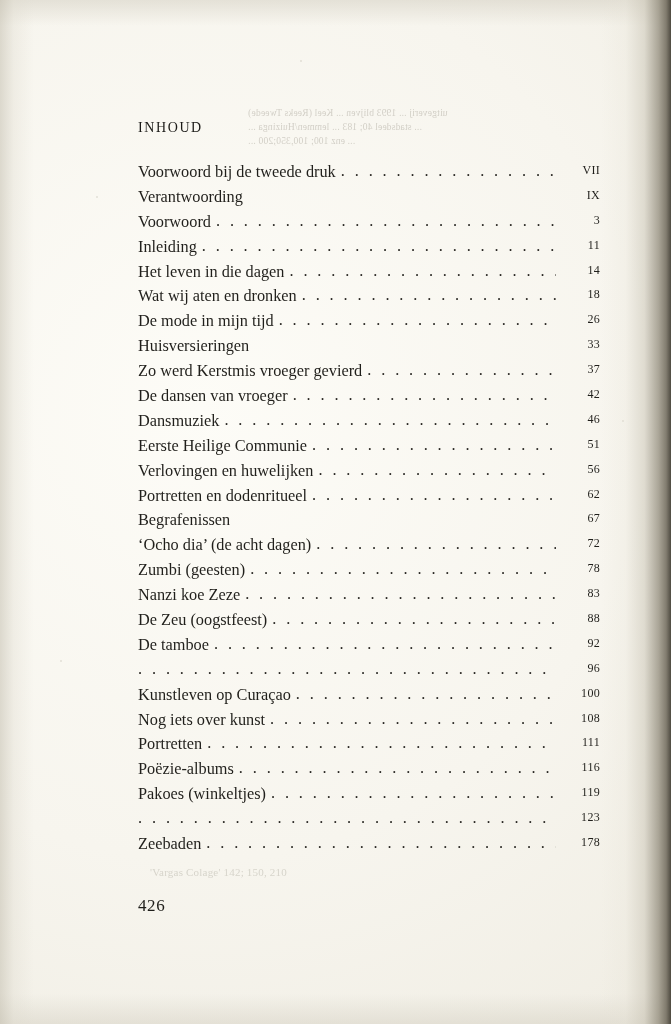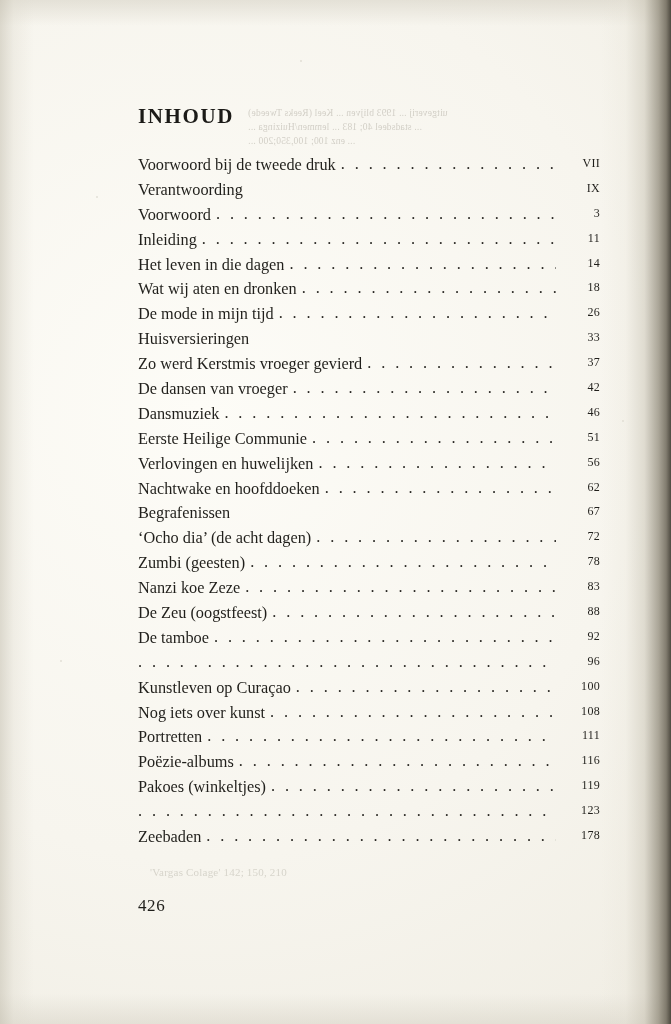--- a/index.html
+++ b/index.html
@@ -61,25 +61,25 @@
   }
 
   
   .content {
     position: absolute;
     left: 138px;
     top: 104px;
     width: 470px;
   }
   .toc-title {
-    font-size: 21px;
+    font-size: 14px;
     letter-spacing: 1.6px;
     color: #1b1a17;
-    margin: 0 0 28px 0;
-    font-weight: bold;
+    margin: 16px 0 28px 0;
+    font-weight: normal;
   }
 
   .toc-list {
     list-style: none;
     margin: 0;
     padding: 0;
     width: 462px;
   }
   .toc-row {
     display: flex;
@@ -219,21 +219,21 @@
           <span class="toc-label">Eerste Heilige Communie</span>
           <span class="toc-leader">. . . . . . . . . . . . . . . . . . . . . . . . . . . . . . . . . . . . . . . . . . . . . . . . . . . . . . . . . . . . . . . . . . . . . . . . . . . . . . . . . . . . . . . . . </span>
           <span class="toc-page">51</span>
         </li>
         <li class="toc-row">
           <span class="toc-label">Verlovingen en huwelijken</span>
           <span class="toc-leader">. . . . . . . . . . . . . . . . . . . . . . . . . . . . . . . . . . . . . . . . . . . . . . . . . . . . . . . . . . . . . . . . . . . . . . . . . . . . . . . . . . . . . . . . . </span>
           <span class="toc-page">56</span>
         </li>
         <li class="toc-row">
-          <span class="toc-label">Nachtwake en hoofddoeken</span>
+          <span class="toc-label">Portretten en dodenritueel</span>
           <span class="toc-leader">. . . . . . . . . . . . . . . . . . . . . . . . . . . . . . . . . . . . . . . . . . . . . . . . . . . . . . . . . . . . . . . . . . . . . . . . . . . . . . . . . . . . . . . . . </span>
           <span class="toc-page">62</span>
         </li>
         <li class="toc-row no-leader">
           <span class="toc-label">Begrafenissen</span>
           <span class="toc-leader">. . . . . . . . . . . . . . . . . . . . . . . . . . . . . . . . . . . . . . . . . . . . . . . . . . . . . . . . . . . . . . . . . . . . . . . . . . . . . . . . . . . . . . . . . </span>
           <span class="toc-page">67</span>
         </li>
         <li class="toc-row">
           <span class="toc-label">‘Ocho dia’ (de acht dagen)</span>

